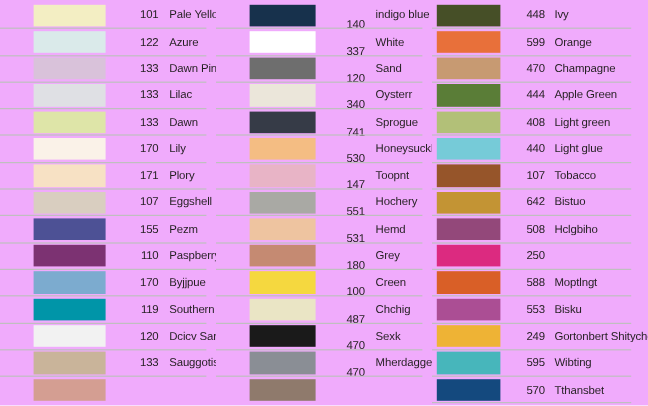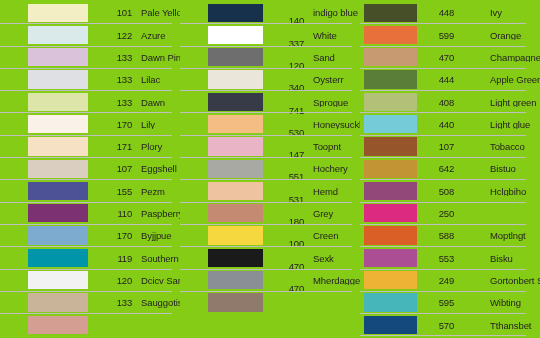--- a/index.html
+++ b/index.html
@@ -11,21 +11,21 @@
     width: 540px;
     height: 338px;
     overflow: hidden;
     font-family: "Liberation Sans", sans-serif;
     -webkit-font-smoothing: antialiased;
   }
   #chart {
     position: relative;
     width: 540px;
     height: 338px;
-    background: #84cc16;
+    background: #f0abfc;
     display: flex;
     align-items: flex-start;
     justify-content: space-between;
   }
   .column {
     position: relative;
     flex: 0 0 180px;
     width: 180px;
     padding-top: 2px;
     box-sizing: border-box;
@@ -81,21 +81,21 @@
   .col-1 .name   { padding-left: 9px; }
 
   
   .col-2 .swatch { margin-left: 28px; width: 55px; }
   .col-2 .code   { width: 36px; padding-left: 5px; margin-top: 16px; }
   .col-2 .name   { padding-left: 9px; }
 
   
   .col-3 .swatch { margin-left: 4px; width: 53px; }
   .col-3 .code   { width: 32px; padding-left: 5px; }
-  .col-3 .name   { padding-left: 8px; margin-left: 28px; }
+  .col-3 .name   { padding-left: 8px; }
 
   .col-3 .swatch-row .rule { right: 14px; }
 </style>
 </head>
 <body>
 
 <div id="chart">
   <div class="column col-1">
       <div class="swatch-row">
         <div class="swatch" style="background: rgb(243, 238, 195);"></div>
@@ -297,20 +297,28 @@
       </div>
       <div class="swatch-row">
         <div class="swatch" style="background: rgb(245, 216, 63);"></div>
         <div class="label-wrap">
           <div class="code">100</div>
           <div class="name">Creen</div>
         </div>
         <div class="rule"></div>
       </div>
       <div class="swatch-row">
+        <div class="swatch" style="background: rgb(234, 229, 197);"></div>
+        <div class="label-wrap">
+          <div class="code">487</div>
+          <div class="name">Chchig</div>
+        </div>
+        <div class="rule"></div>
+      </div>
+      <div class="swatch-row">
         <div class="swatch" style="background: rgb(26, 26, 26);"></div>
         <div class="label-wrap">
           <div class="code">470</div>
           <div class="name">Sexk</div>
         </div>
         <div class="rule"></div>
       </div>
       <div class="swatch-row">
         <div class="swatch" style="background: rgb(138, 142, 149);"></div>
         <div class="label-wrap">

